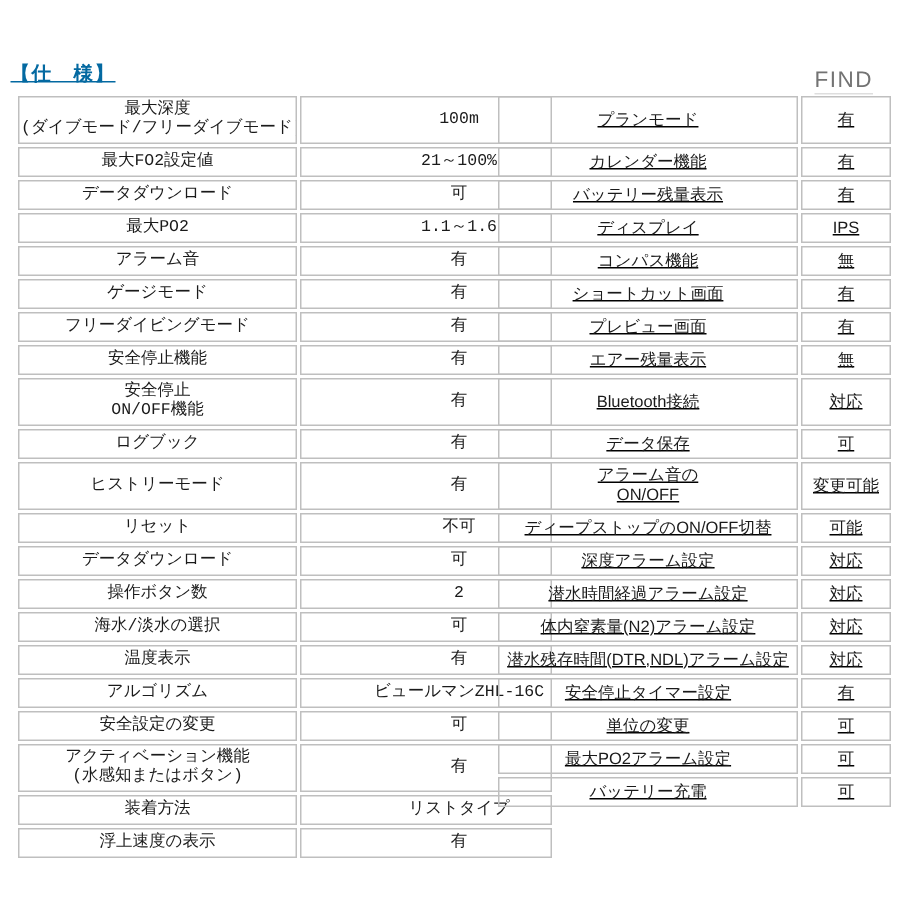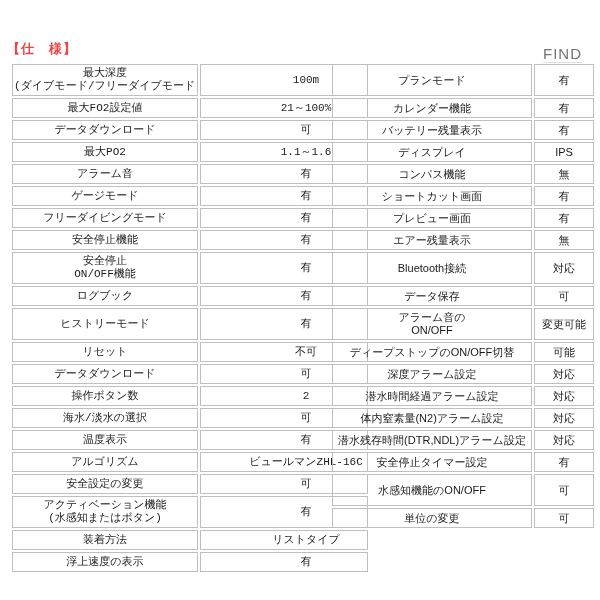--- a/index.html
+++ b/index.html
@@ -11,43 +11,44 @@
     font-family: "Liberation Sans", "DejaVu Sans", sans-serif;
     overflow: hidden;
     position: relative;
   }
   .page-title {
     position: absolute;
     left: 7px;
     top: 40px;
     font-size: 13px;
     font-weight: bold;
-    color: #ef4444;
+    color: #0369a1;
     letter-spacing: 1px;
+    text-decoration: underline;
   }
   .watermark {
     position: absolute;
     left: 543px;
     top: 45px;
     font-size: 15px;
     color: #737373;
     border-bottom: 1px solid #dedede;
     letter-spacing: 1px;
     z-index: 1;
   }
   table.spec {
     position: absolute;
     top: 62px;
     border-collapse: separate;
     border-spacing: 2px;
     table-layout: fixed;
     z-index: 2;
   }
   table.spec-left  { left: 10px;  width: 308px; font-family: Liberation Mono, monospace; }
-  table.spec-right { left: 330px; width: 258px; }
+  table.spec-right { left: 330px; width: 258px; text-decoration: underline; }
   table.spec td {
     border: 1px solid #bfbfbf;
     font-size: 11px;
     line-height: 13px;
     color: #1a1a1a;
     text-align: center;
     vertical-align: middle;
     white-space: pre;
     overflow: hidden;
     padding: 0 1px;
@@ -221,22 +222,26 @@
         <td class="value-cell">対応</td>
       </tr>
       <tr>
         <td class="label-cell">潜水残存時間(DTR,NDL)アラーム設定</td>
         <td class="value-cell">対応</td>
       </tr>
       <tr>
         <td class="label-cell">安全停止タイマー設定</td>
         <td class="value-cell">有</td>
       </tr>
-      <tr class="tall">
-        <td class="label-cell">水感知機能のON/OFF</td>
-        <td class="value-cell">可</td>
-      </tr>
       <tr>
         <td class="label-cell">単位の変更</td>
+        <td class="value-cell">可</td>
+      </tr>
+      <tr>
+        <td class="label-cell">最大PO2アラーム設定</td>
+        <td class="value-cell">可</td>
+      </tr>
+      <tr>
+        <td class="label-cell">バッテリー充電</td>
         <td class="value-cell">可</td>
       </tr>
     </tbody>
 </table>
 
 </body></html>

